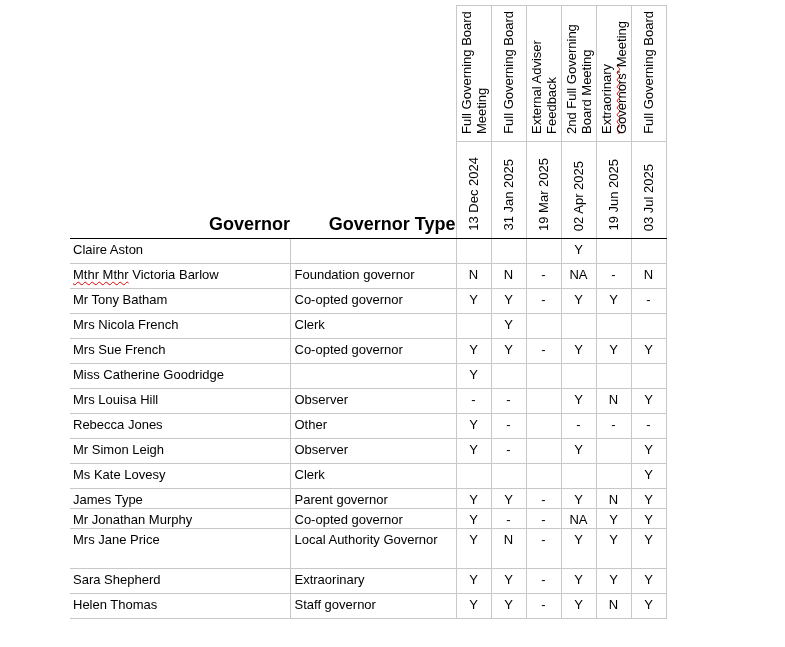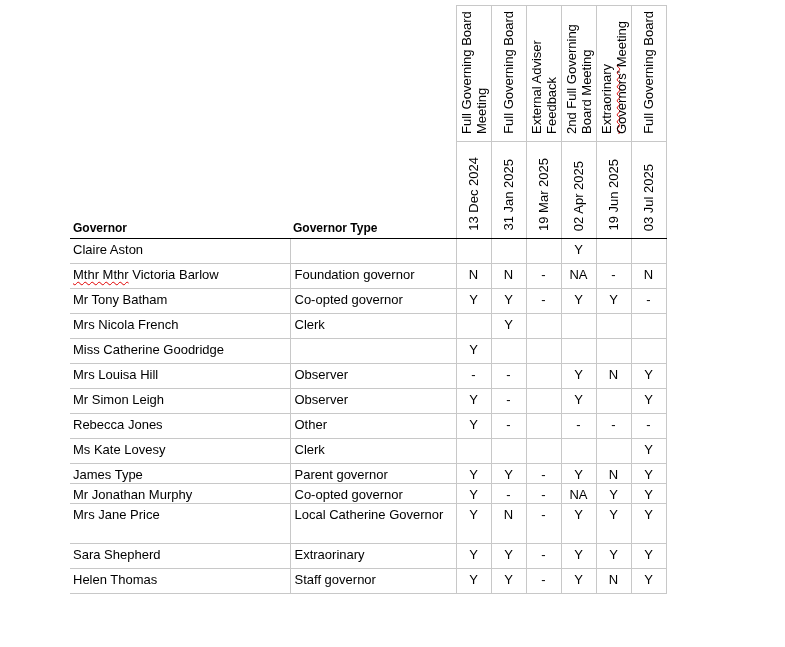--- a/index.html
+++ b/index.html
@@ -19,22 +19,22 @@
   table{border-collapse:collapse;table-layout:fixed;}
   col.c-name{width:220px;}
   col.c-type{width:166px;}
   col.c-att{width:35px;}
   td{font-size:13px;color:var(--text);}
 
   
   .hblank{border:none;background:#fff;}
   .hlabel{
     border:none;border-bottom:1px solid var(--rule);
-    vertical-align:bottom;text-align:left;
-    font-weight:700;font-size:12px;
+    vertical-align:bottom;text-align:right;
+    font-weight:700;font-size:18px;
     padding:0 0 3px 3px;background:#fff;
   }
   .mcell{
     border:1px solid var(--grid);
     height:135px;vertical-align:bottom;text-align:center;
     padding:0 0 4px 0;background:#fff;
   }
   .dcell{
     border:1px solid var(--grid);border-bottom:1px solid var(--rule);
     height:97px;vertical-align:bottom;text-align:center;
@@ -150,58 +150,68 @@
           <td class="name-cell"><span>Mrs Nicola French</span></td>
           <td class="type-cell"><span>Clerk</span></td>
           <td class="att-cell"><span></span></td>
           <td class="att-cell"><span>Y</span></td>
           <td class="att-cell"><span></span></td>
           <td class="att-cell"><span></span></td>
           <td class="att-cell"><span></span></td>
           <td class="att-cell"><span></span></td>
         </tr>
         <tr>
+          <td class="name-cell"><span>Mrs Sue French</span></td>
+          <td class="type-cell"><span>Co-opted governor</span></td>
+          <td class="att-cell"><span>Y</span></td>
+          <td class="att-cell"><span>Y</span></td>
+          <td class="att-cell"><span>-</span></td>
+          <td class="att-cell"><span>Y</span></td>
+          <td class="att-cell"><span>Y</span></td>
+          <td class="att-cell"><span>Y</span></td>
+        </tr>
+        <tr>
           <td class="name-cell"><span>Miss Catherine Goodridge</span></td>
           <td class="type-cell"><span></span></td>
           <td class="att-cell"><span>Y</span></td>
           <td class="att-cell"><span></span></td>
           <td class="att-cell"><span></span></td>
           <td class="att-cell"><span></span></td>
           <td class="att-cell"><span></span></td>
           <td class="att-cell"><span></span></td>
         </tr>
         <tr>
           <td class="name-cell"><span>Mrs Louisa Hill</span></td>
           <td class="type-cell"><span>Observer</span></td>
           <td class="att-cell"><span>-</span></td>
           <td class="att-cell"><span>-</span></td>
           <td class="att-cell"><span></span></td>
           <td class="att-cell"><span>Y</span></td>
           <td class="att-cell"><span>N</span></td>
           <td class="att-cell"><span>Y</span></td>
         </tr>
         <tr>
+          <td class="name-cell"><span>Rebecca Jones</span></td>
+          <td class="type-cell"><span>Other</span></td>
+          <td class="att-cell"><span>Y</span></td>
+          <td class="att-cell"><span>-</span></td>
+          <td class="att-cell"><span></span></td>
+          <td class="att-cell"><span>-</span></td>
+          <td class="att-cell"><span>-</span></td>
+          <td class="att-cell"><span>-</span></td>
+        </tr>
+        <tr>
           <td class="name-cell"><span>Mr Simon Leigh</span></td>
           <td class="type-cell"><span>Observer</span></td>
           <td class="att-cell"><span>Y</span></td>
           <td class="att-cell"><span>-</span></td>
           <td class="att-cell"><span></span></td>
           <td class="att-cell"><span>Y</span></td>
           <td class="att-cell"><span></span></td>
           <td class="att-cell"><span>Y</span></td>
-        </tr>
-        <tr>
-          <td class="name-cell"><span>Rebecca Jones</span></td>
-          <td class="type-cell"><span>Other</span></td>
-          <td class="att-cell"><span>Y</span></td>
-          <td class="att-cell"><span>-</span></td>
-          <td class="att-cell"><span></span></td>
-          <td class="att-cell"><span>-</span></td>
-          <td class="att-cell"><span>-</span></td>
-          <td class="att-cell"><span>-</span></td>
         </tr>
         <tr>
           <td class="name-cell"><span>Ms Kate Lovesy</span></td>
           <td class="type-cell"><span>Clerk</span></td>
           <td class="att-cell"><span></span></td>
           <td class="att-cell"><span></span></td>
           <td class="att-cell"><span></span></td>
           <td class="att-cell"><span></span></td>
           <td class="att-cell"><span></span></td>
           <td class="att-cell"><span>Y</span></td>
@@ -221,21 +231,21 @@
           <td class="type-cell"><span>Co-opted governor</span></td>
           <td class="att-cell"><span>Y</span></td>
           <td class="att-cell"><span>-</span></td>
           <td class="att-cell"><span>-</span></td>
           <td class="att-cell"><span>NA</span></td>
           <td class="att-cell"><span>Y</span></td>
           <td class="att-cell"><span>Y</span></td>
         </tr>
         <tr class="tall">
           <td class="name-cell"><span>Mrs Jane Price</span></td>
-          <td class="type-cell"><span>Local Catherine Governor</span></td>
+          <td class="type-cell"><span>Local Authority Governor</span></td>
           <td class="att-cell"><span>Y</span></td>
           <td class="att-cell"><span>N</span></td>
           <td class="att-cell"><span>-</span></td>
           <td class="att-cell"><span>Y</span></td>
           <td class="att-cell"><span>Y</span></td>
           <td class="att-cell"><span>Y</span></td>
         </tr>
         <tr>
           <td class="name-cell"><span>Sara Shepherd</span></td>
           <td class="type-cell"><span>Extraorinary</span></td>

